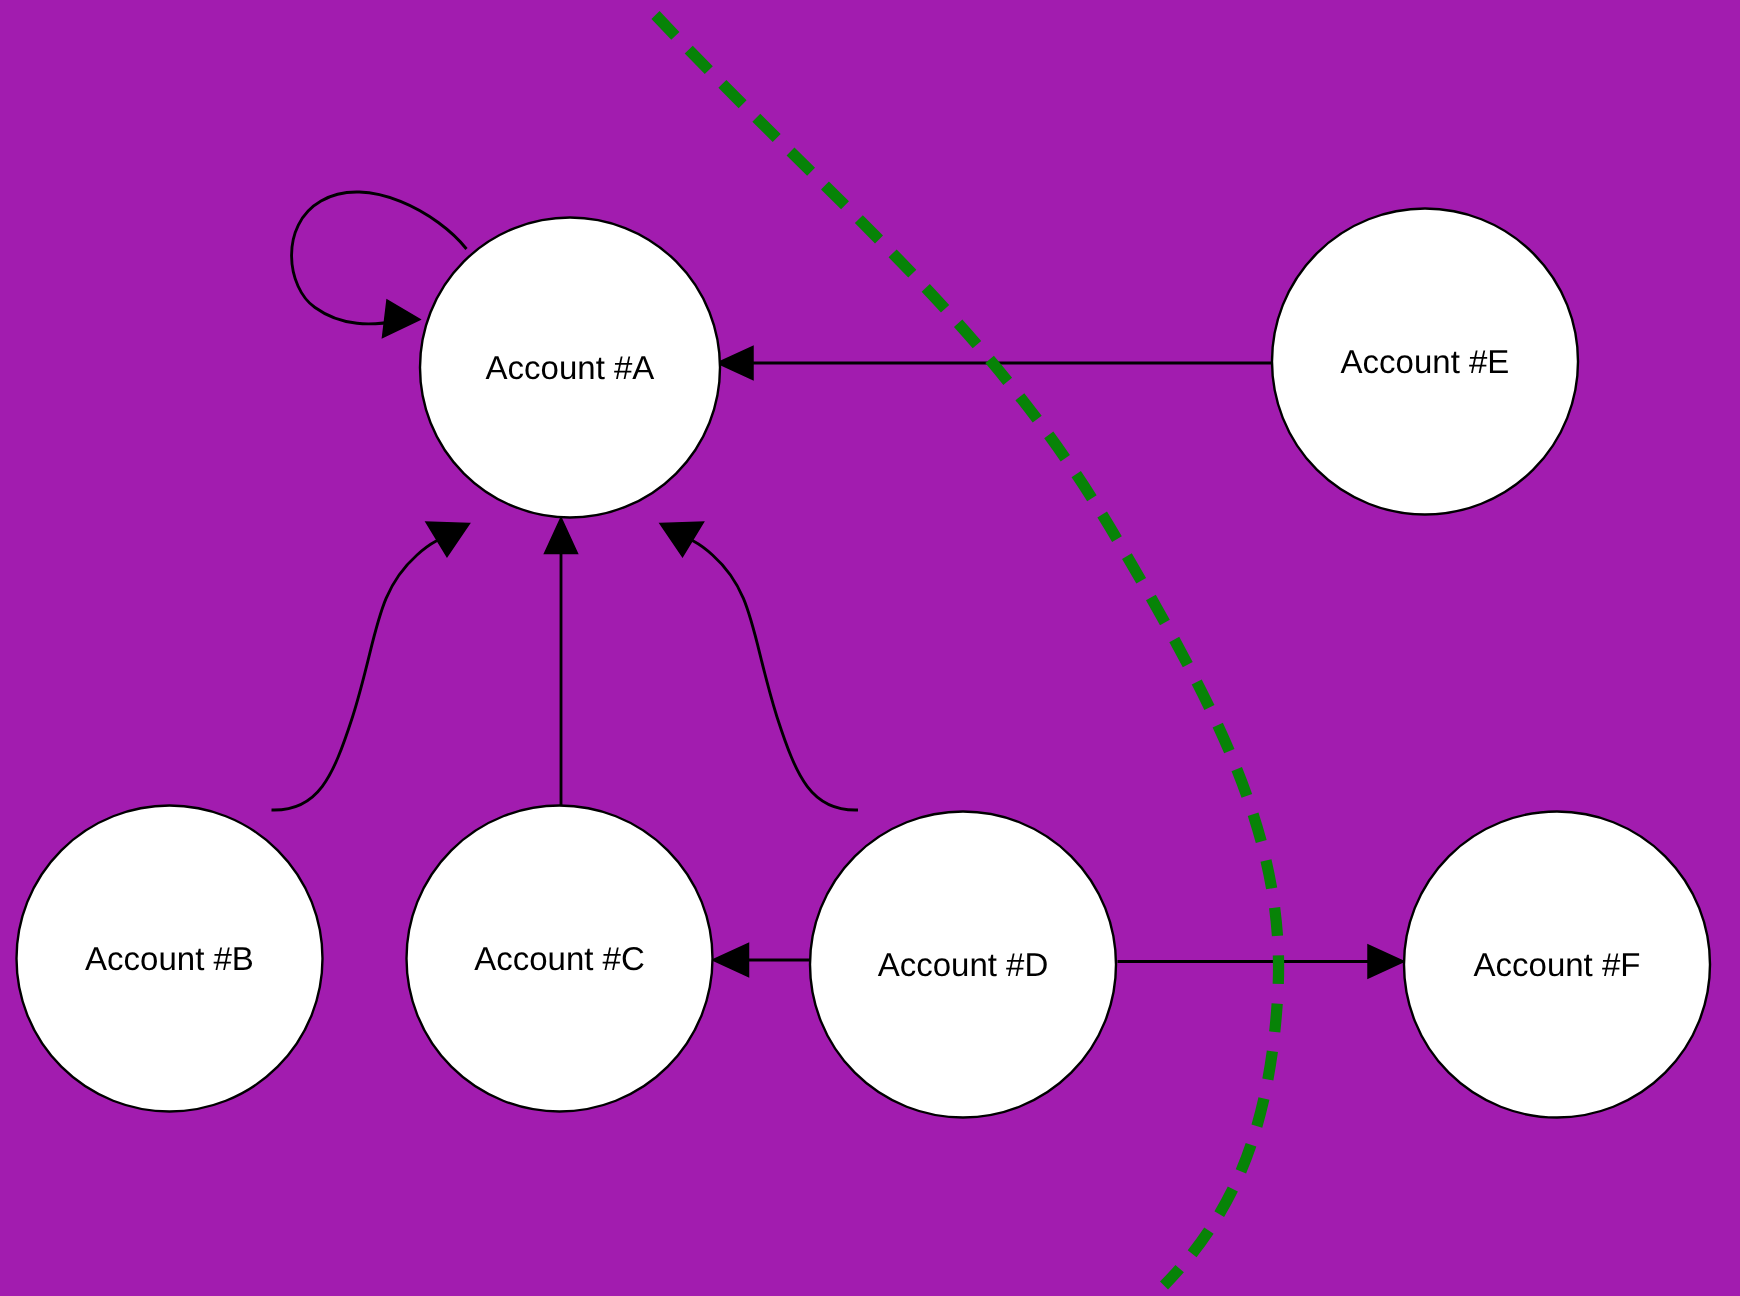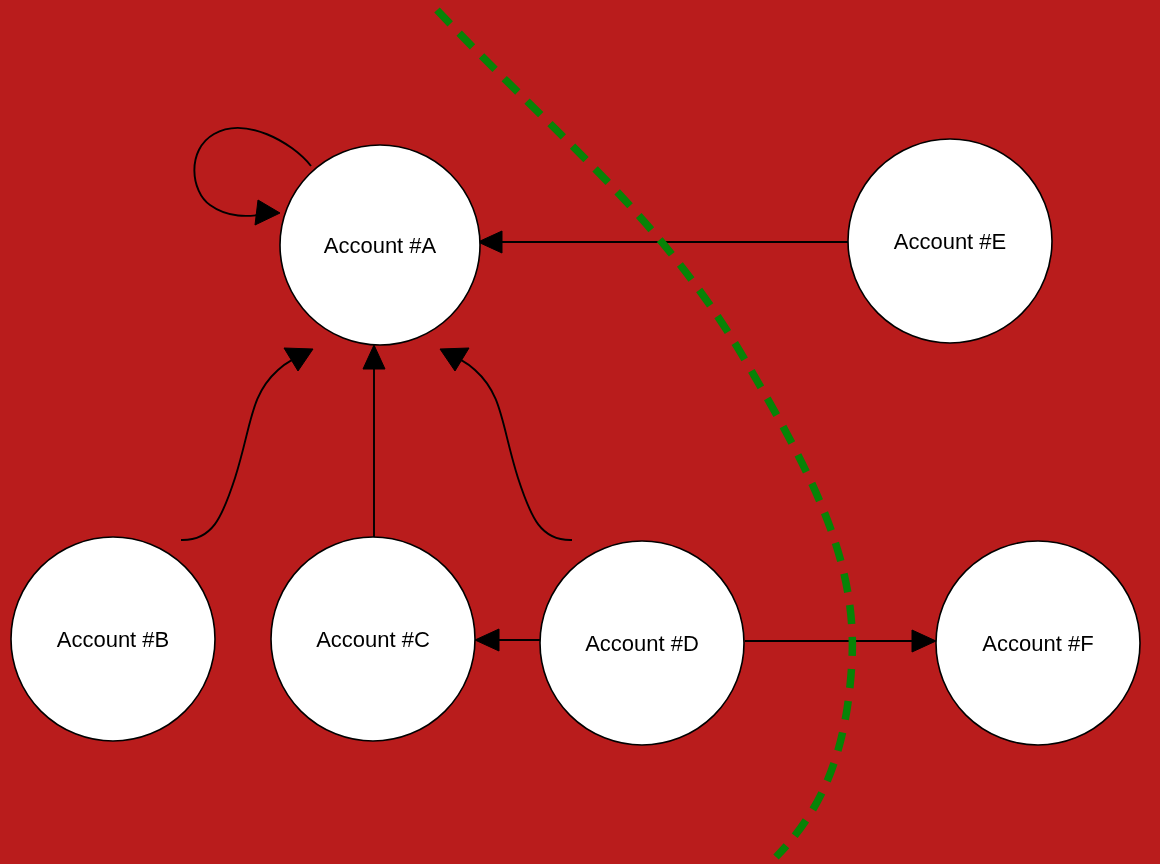--- a/index.html
+++ b/index.html
@@ -53,21 +53,21 @@
     fill: none;
     stroke: #078307;
     stroke-width: 7.5;
     stroke-dasharray: 19 13;
     stroke-linecap: butt;
   }
 </style>
 </head>
 <body>
 
-<div id="diagram-root" style="width: 1160px; height: 864px; background: #b91c1c;">
+<div id="diagram-root" style="width: 1160px; height: 864px; background: #a21caf;">
   <svg id="graph" viewBox="0 0 1160 864" xmlns="http://www.w3.org/2000/svg">
 
     <g>
 
       <g>
         <path class="edge-path" d="M 311,166 C 292,142 245,116 214,134 C 186,150 191,192 210,205 C 228,218 248,217 266,214"></path>
         <path class="arrow-head" d="M 280,213 L 255,225 L 258,200 Z"></path>
       </g>
 
       <g>

